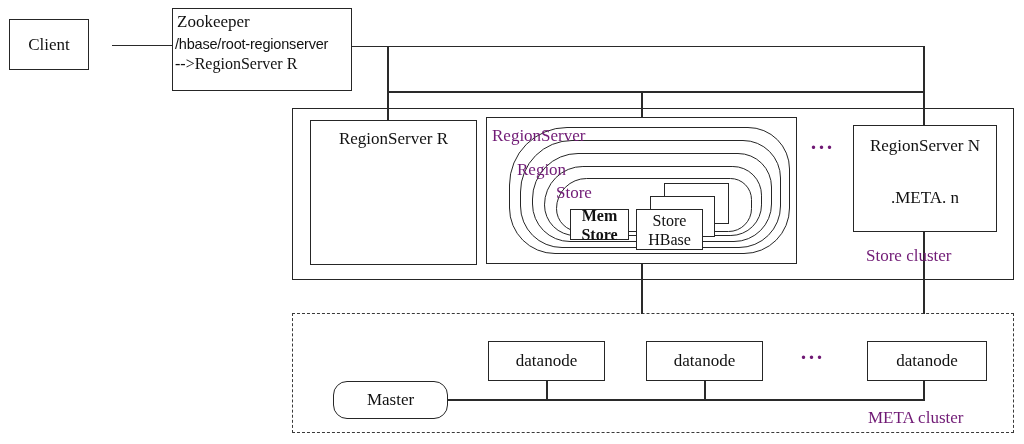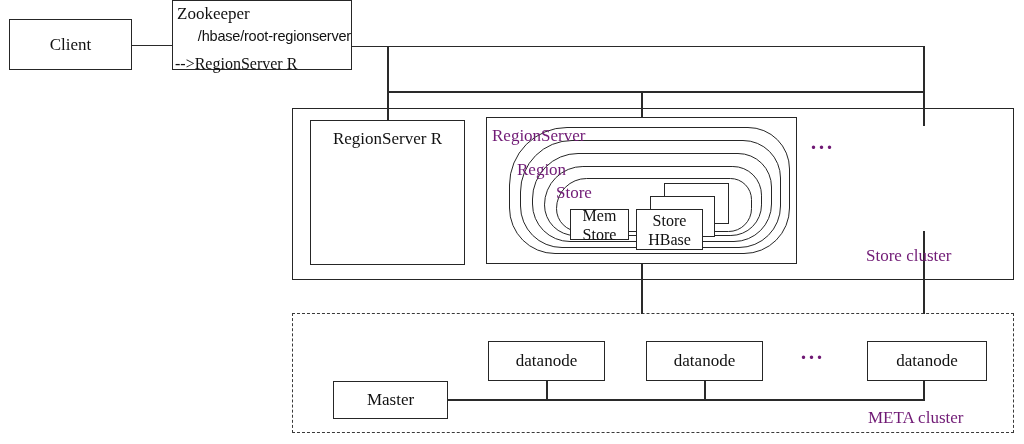--- a/index.html
+++ b/index.html
@@ -12,22 +12,22 @@
   .container{background:transparent;}
   .dashed{border:1.6px dashed #3a3a3a;background:transparent;}
   .line{position:absolute;background:#2a2a2a;}
   .rr{position:absolute;border:1.45px solid #262626;background:transparent;box-sizing:border-box;}
   .lbl{position:absolute;white-space:nowrap;font-size:17px;line-height:19px;color:#701a75;}
   .ctr{display:flex;align-items:center;justify-content:center;font-size:17px;}
   .abslbl{position:absolute;left:0;right:0;text-align:center;white-space:nowrap;}
   .two-line{font-size:16px;line-height:19px;text-align:center;display:flex;flex-direction:column;justify-content:center;}
   .dots{font-weight:bold;font-size:21px;letter-spacing:1px;line-height:14px;}
   .zk-l1{font-size:17px;line-height:20px;margin:3px 0 0 4px;}
-  .zk-l2{font-family:"Liberation Sans","DejaVu Sans",sans-serif;font-size:14.5px;line-height:17px;margin:4px 0 0 2px;letter-spacing:-0.2px;text-align:right;}
-  .zk-l3{font-size:16px;line-height:18px;margin:10px 0 0 2px;}
+  .zk-l2{font-family:"Liberation Sans","DejaVu Sans",sans-serif;font-size:14.5px;line-height:17px;margin:4px 0 0 2px;letter-spacing:-0.2px;}
+  .zk-l3{font-size:16px;line-height:18px;margin:2px 0 0 2px;}
 </style>
 </head>
 <body>
 
 <div class="canvas">
 
   <div class="box container" style="left:292px;top:108px;width:722px;height:172px;"></div>
   <div class="box dashed" style="left:292px;top:313px;width:722px;height:120px;"></div>
 
   <div class="line" style="left:112px;top:44.5px;width:61px;height:1.6px;"></div>
@@ -36,63 +36,67 @@
   <div class="line" style="left:388px;top:91px;width:537px;height:1.6px;"></div>
   <div class="line" style="left:641.2px;top:92px;width:1.6px;height:26px;"></div>
   <div class="line" style="left:923.2px;top:46px;width:1.6px;height:80px;"></div>
   <div class="line" style="left:641.2px;top:263px;width:1.6px;height:51px;"></div>
   <div class="line" style="left:923.2px;top:231px;width:1.6px;height:83px;"></div>
   <div class="line" style="left:448px;top:399.2px;width:477px;height:1.6px;"></div>
   <div class="line" style="left:546.2px;top:380px;width:1.6px;height:20px;"></div>
   <div class="line" style="left:704.2px;top:380px;width:1.6px;height:20px;"></div>
   <div class="line" style="left:923.2px;top:380px;width:1.6px;height:20px;"></div>
 
-  <div class="box ctr" style="left:9px;top:19px;width:123px;height:51px;">
+  <div class="box ctr" style="left:9px;top:19px;width:80px;height:51px;">
     <span>Client</span>
   </div>
 
-  <div class="box" style="left:172px;top:0;width:180px;height:70px;">
+  <div class="box" style="left:172px;top:8px;width:180px;height:83px;">
     <div class="zk-l1">Zookeeper</div>
     <div class="zk-l2">/hbase/root-regionserver</div>
     <div class="zk-l3">--&gt;RegionServer R</div>
   </div>
 
-  <div class="box" style="left:310px;top:120px;width:155px;height:145px;">
+  <div class="box" style="left:310px;top:120px;width:167px;height:145px;">
     <div class="abslbl" style="top:8px;font-size:17px;">RegionServer R</div>
   </div>
 
   <div class="box" style="left:486px;top:117px;width:311px;height:147px;"></div>
 
   <div class="rr" style="left:509px;top:127px;width:281px;height:127px;border-radius:58px 42px 46px 46px;"></div>
   <div class="rr" style="left:520px;top:140px;width:261px;height:108px;border-radius:52px 38px 42px 42px;"></div>
   <div class="rr" style="left:532px;top:153px;width:240px;height:89px;border-radius:46px 34px 38px 38px;"></div>
   <div class="rr" style="left:544px;top:166px;width:218px;height:70px;border-radius:40px 30px 32px 32px;"></div>
   <div class="rr" style="left:556px;top:178px;width:196px;height:54px;border-radius:34px 24px 26px 26px;"></div>
 
   <div class="box" style="left:664px;top:183px;width:65px;height:41px;"></div>
   <div class="box" style="left:650px;top:196px;width:65px;height:41px;"></div>
   <div class="box two-line" style="left:636px;top:209px;width:67px;height:41px;">
     <span>Store</span>
     <span>HBase</span>
   </div>
-  <div class="box two-line" style="left:570px;top:209px;width:59px;height:31px;">
+  <div class="box two-line" style="left:570px;top:209px;width:59px;height:31px;font-weight:bold;">
     <span>Mem</span>
     <span>Store</span>
   </div>
 
   <div class="lbl" style="left:492px;top:126px;">RegionServer</div>
   <div class="lbl" style="left:517px;top:160px;">Region</div>
   <div class="lbl" style="left:556px;top:183px;">Store</div>
 
   <div class="lbl dots" style="left:810px;top:140px;">···</div>
 
+  <div class="box" style="left:853px;top:125px;width:144px;height:107px;background:transparent;">
+    <div class="abslbl" style="top:10px;font-size:17px;">RegionServer N</div>
+    <div class="abslbl" style="top:62px;font-size:17px;">.META. n</div>
+  </div>
 
   <div class="lbl" style="left:866px;top:246px;">Store cluster</div>
 
-  <div class="box ctr" style="left:333px;top:381px;width:115px;height:38px;">
+  <div class="box ctr" style="left:333px;top:381px;width:115px;height:38px;border-radius:14px;">
     <span>Master</span>
   </div>
   <div class="box ctr" style="left:488px;top:341px;width:117px;height:40px;">
     <span>datanode</span>
   </div>
   <div class="box ctr" style="left:646px;top:341px;width:117px;height:40px;">
     <span>datanode</span>
   </div>
   <div class="lbl dots" style="left:800px;top:350px;">···</div>
   <div class="box ctr" style="left:867px;top:341px;width:120px;height:40px;">

